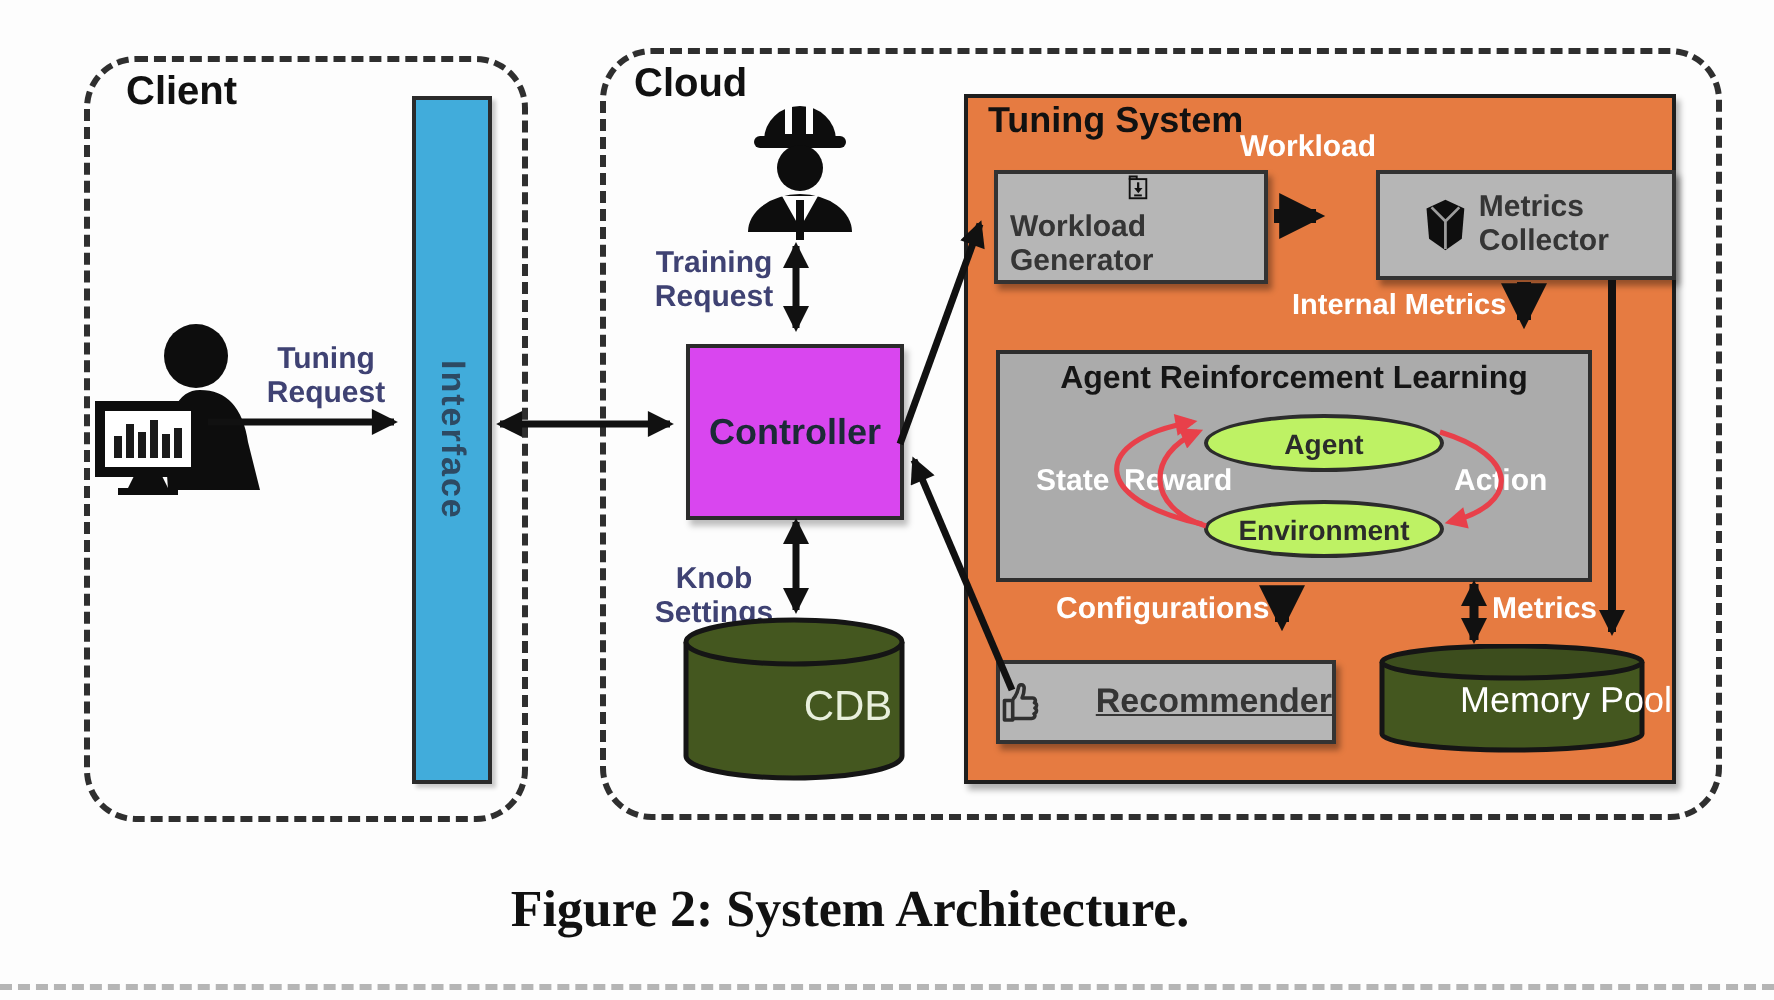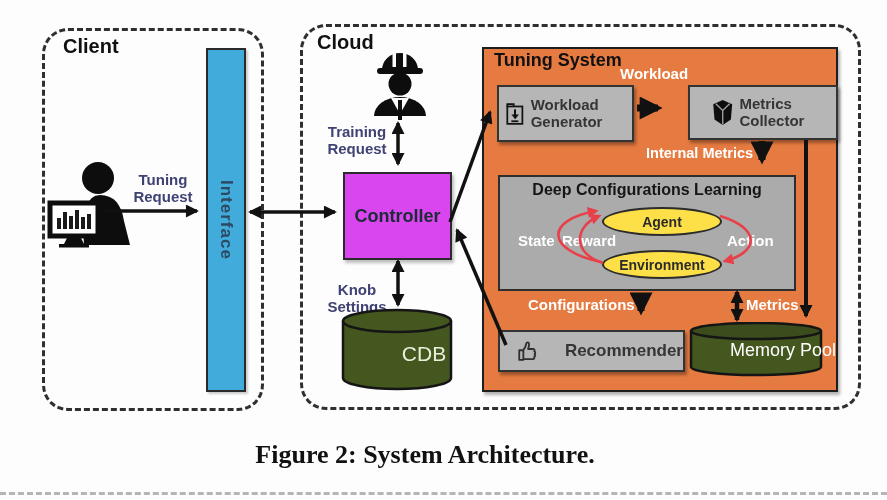--- a/index.html
+++ b/index.html
@@ -29,33 +29,33 @@
   
   .tuning{
     left:482px;top:47px;width:352px;height:341px;background:#E67B41;
     border:2.5px solid #1e1e1e;box-shadow:2px 3px 3px rgba(0,0,0,.3);
   }
   .tuning-title{position:absolute;top:1px;left:10px;font-size:18px;font-weight:bold;color:#111;}
   .gray-box{
     background:#B6B6B6;border:2.5px solid #333;box-shadow:2px 3px 3px rgba(0,0,0,.35);
     display:flex;align-items:center;color:#353535;font-weight:600;
   }
-  .wg{left:497px;top:85px;width:127px;height:53px;font-size:15px;line-height:1.12;padding-left:6px;gap:6px;}
+  .wg{left:497px;top:85px;width:127px;height:53px;font-size:15px;line-height:1.12;padding-left:6px;gap:6px;flex-direction:column;}
   .mc{left:688px;top:85px;width:124px;height:51px;font-size:15px;line-height:1.12;padding-left:22px;gap:6px;}
   .wlabel{color:#fff;font-weight:700;font-size:15px;line-height:1.05;}
   
   .drl{left:498px;top:175px;width:294px;height:112px;background:#ABABAB;border:2.5px solid #2e2e2e;}
   .drl-title{position:absolute;top:4px;width:100%;text-align:center;font-size:16px;font-weight:bold;color:#161616;}
   .ellipse{
     position:absolute;left:102px;width:120px;height:29px;border-radius:50%;
-    background:#fde047;border:2.5px solid #2c2c2c;display:flex;align-items:center;justify-content:center;
+    background:#bef264;border:2.5px solid #2c2c2c;display:flex;align-items:center;justify-content:center;
     font-size:14px;font-weight:600;color:#2b2b2b;box-sizing:border-box;
   }
   
-  .rec{left:498px;top:330px;width:166px;height:38px;font-size:17px;gap:24px;padding-left:17px;}
+  .rec{left:498px;top:330px;width:166px;height:38px;font-size:17px;gap:24px;padding-left:0;text-decoration:underline;}
   
   .cyl{display:block;}
   .cyl-label{position:absolute;width:100%;text-align:center;font-weight:normal;padding-left:27px;}
   .cdb-label{top:34px;font-size:21px;color:#E8EFDC;}
   .mp-label{top:18px;font-size:18px;color:#fff;}
   
   .caption{
     left:0;top:440px;width:850px;text-align:center;
     font-family:"Liberation Serif",serif;font-weight:700;font-size:26px;color:#111;
   }
@@ -143,21 +143,21 @@
     <svg width="27" height="37" viewBox="0 0 34 44">
       <polygon points="17,2 32,9 30,33 17,42 4,33 2,9" fill="#0e0e0e"></polygon>
       <path d="M17,19 L6,8 M17,19 L28,8 M17,19 L17,41" stroke="#9d9d9d" stroke-width="2.2" fill="none"></path>
     </svg>
     <span>Metrics Collector</span>
   </div>
 
   <div class="abs wlabel" style="left:646px;top:146px;font-size:14.5px;">Internal Metrics</div>
 
   <div class="abs drl">
-    <div class="drl-title">Deep Configurations Learning</div>
+    <div class="drl-title">Agent Reinforcement Learning</div>
     <div class="ellipse" style="top:30px;">
       <span>Agent</span>
     </div>
     <div class="ellipse" style="top:73px;">
       <span>Environment</span>
     </div>
   </div>
   <div class="abs wlabel" style="left:518px;top:233px;">State</div>
   <div class="abs wlabel" style="left:562px;top:233px;">Reward</div>
   <div class="abs wlabel" style="left:727px;top:233px;">Action</div>

